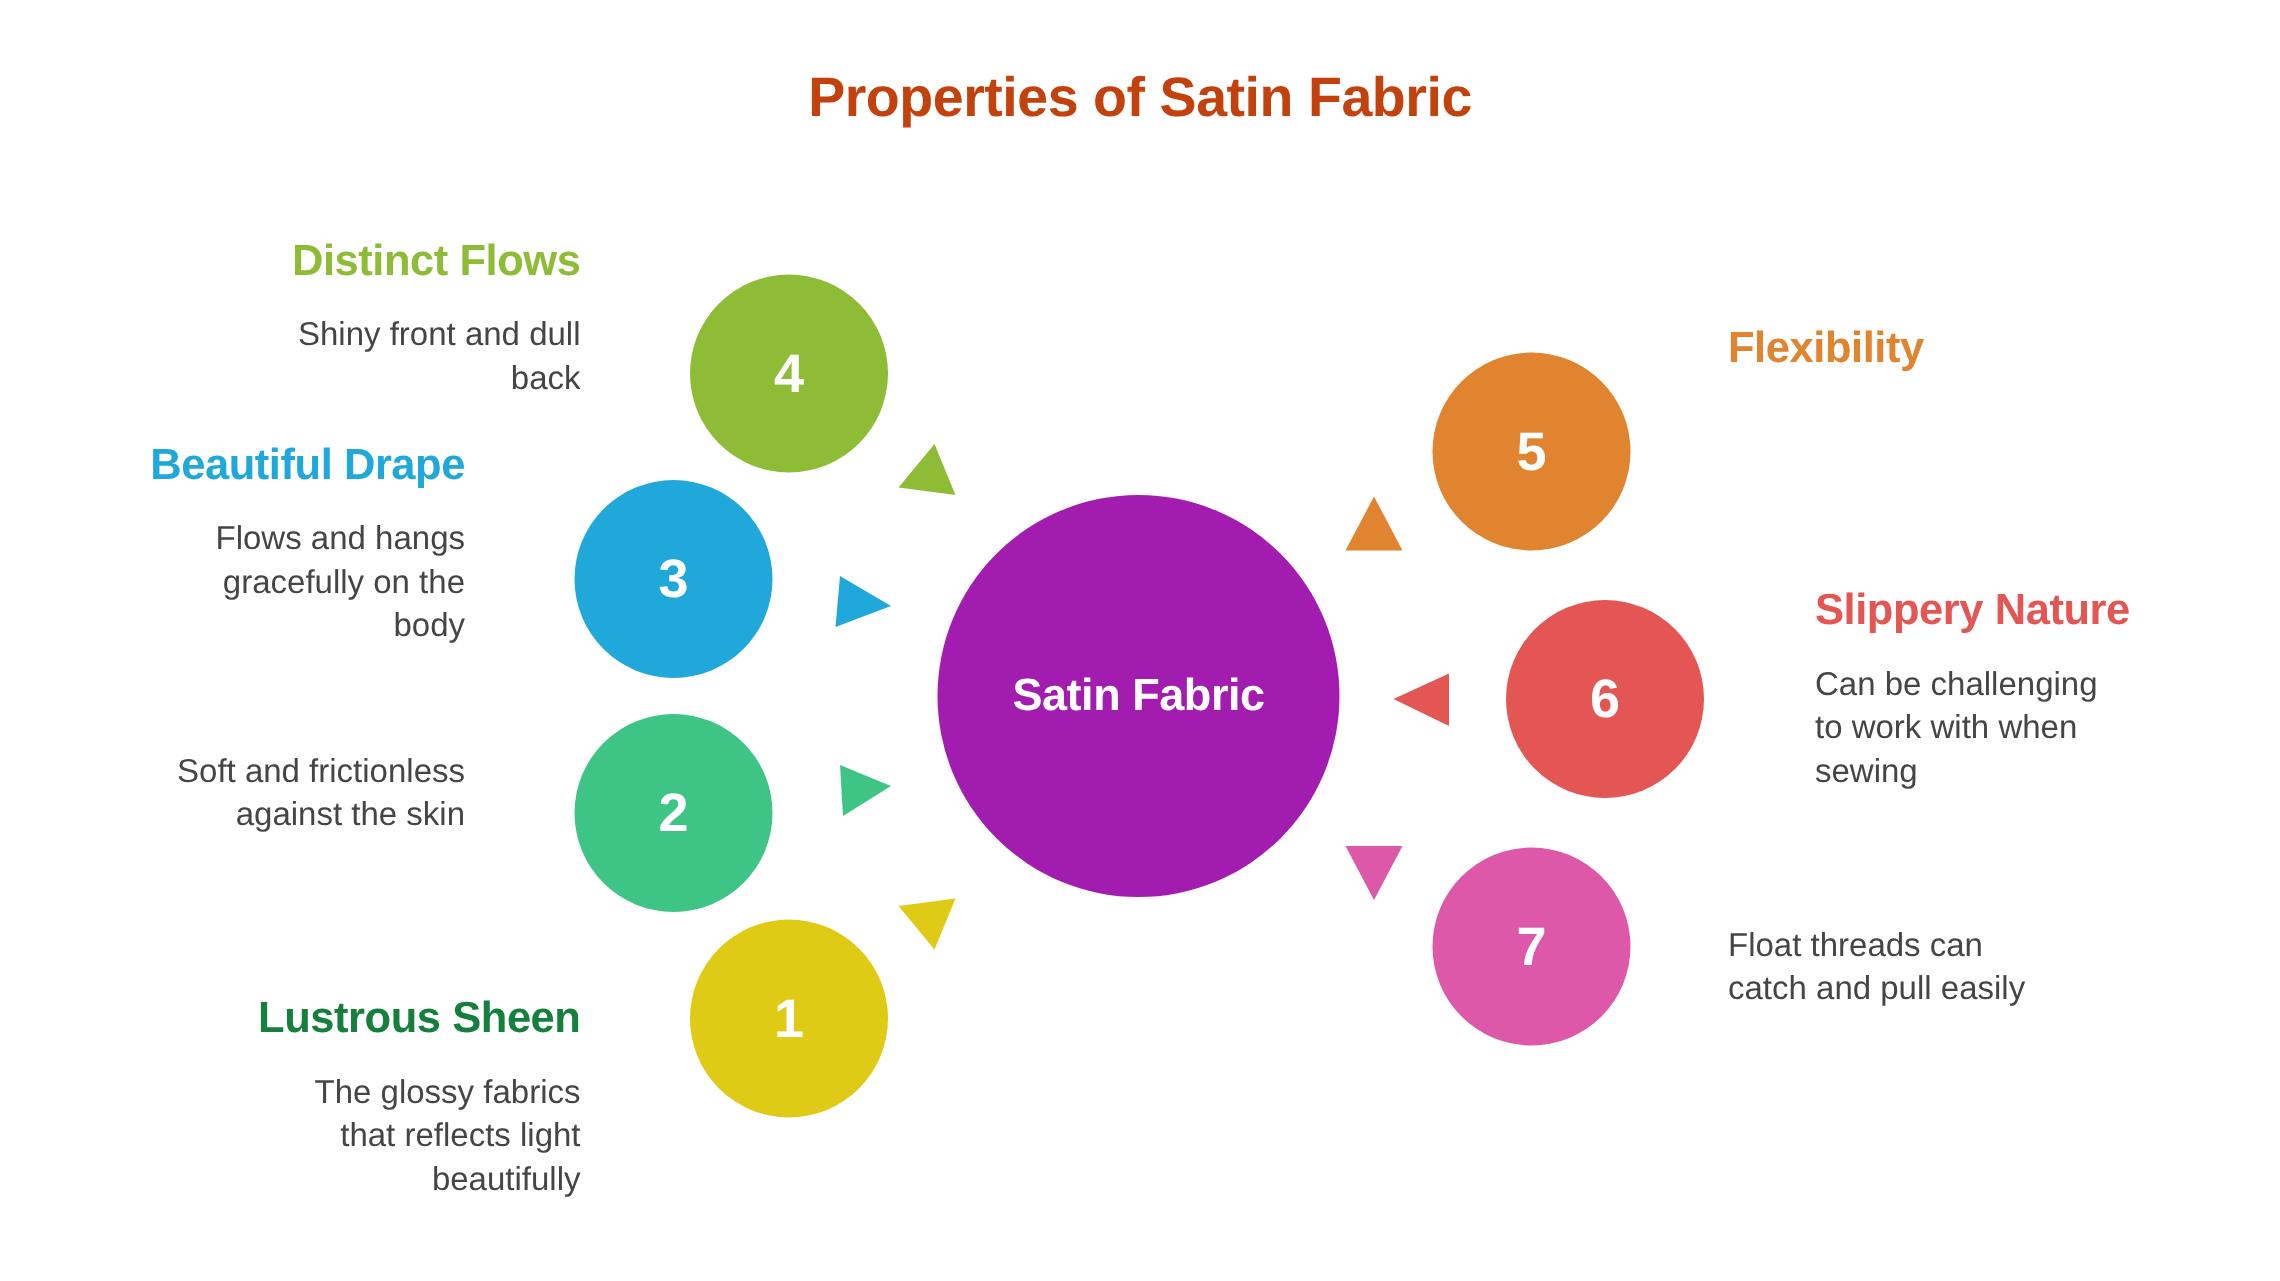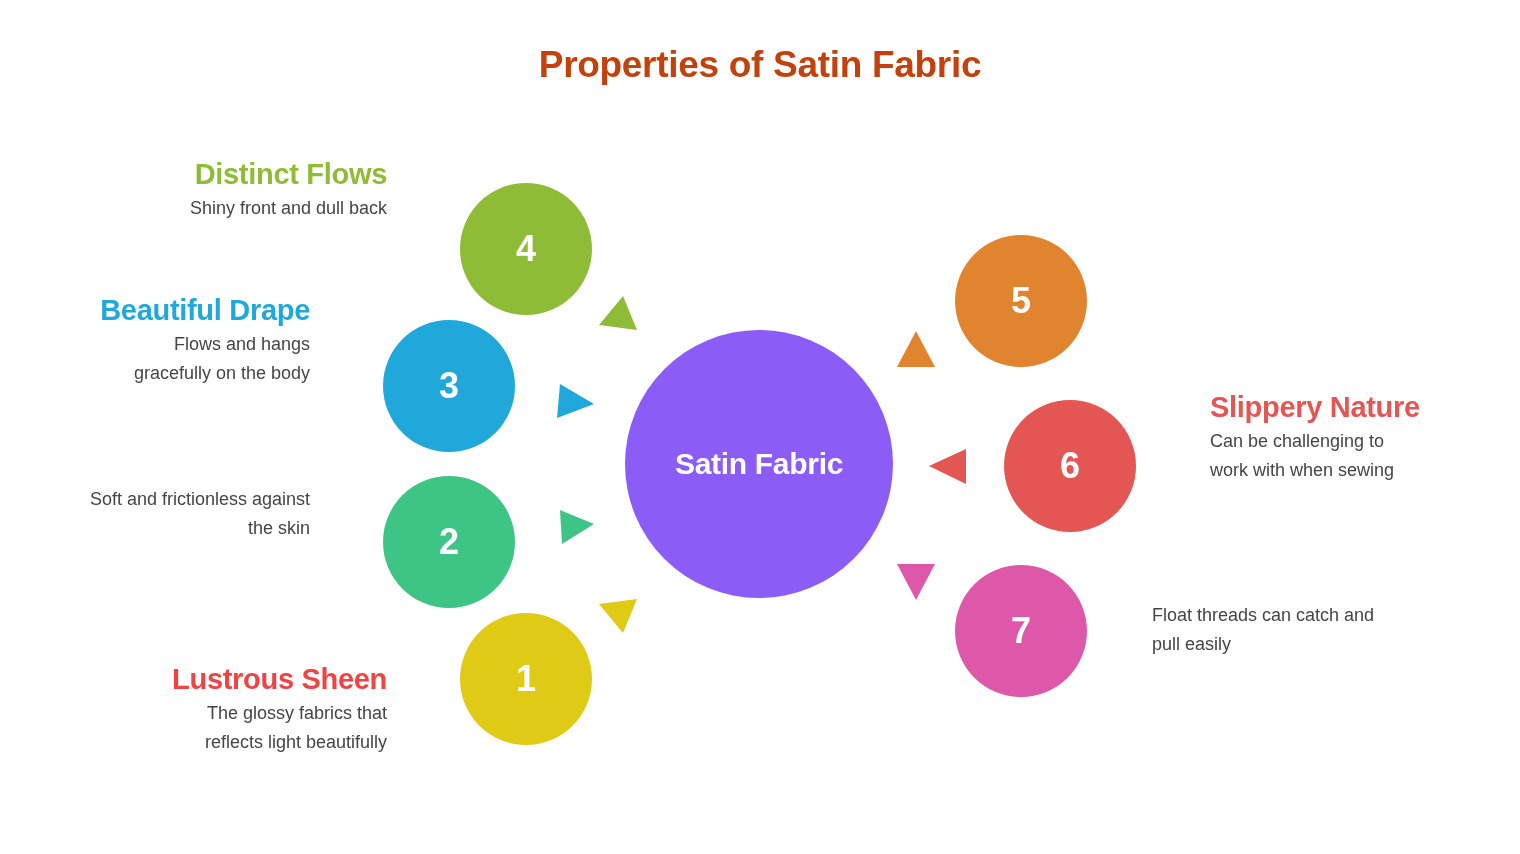--- a/index.html
+++ b/index.html
@@ -8,39 +8,39 @@
   .title { position: absolute; left: 0; top: 44px; width: 1520px; text-align: center;
            font-size: 37px; font-weight: bold; color: #c2410c; letter-spacing: -0.3px; }
   .circle { position: absolute; border-radius: 50%; display: flex; align-items: center;
             justify-content: center; color: #ffffff; font-weight: bold; }
   .num { font-size: 36px; }
   .center-label { font-size: 30px; font-weight: bold; color: #fff; letter-spacing: -0.3px; }
   .block { position: absolute; }
   .block.left { text-align: right; }
   .block.right { text-align: left; }
   .heading { font-size: 29px; font-weight: bold; line-height: 39px; letter-spacing: -0.3px; }
-  .desc { font-size: 18px; color: #454545; line-height: 29px; }
+  .desc { font-size: 22px; color: #454545; line-height: 29px; margin-top: 14px; }
   svg.tris { position: absolute; left: 0; top: 0; }
 </style>
 </head>
 <body>
 
 <div class="title">Properties of Satin Fabric</div>
 
 <svg class="tris" width="1520" height="854">
   <polygon points="623,296 637,330 599,325" fill="#8fbc37"></polygon>
   <polygon points="560,384 594,404 557,418" fill="#21a8da"></polygon>
   <polygon points="560,510 594,524 562,544" fill="#3ec485"></polygon>
   <polygon points="599,604 637,599 623,633" fill="#dfca16"></polygon>
   <polygon points="916,331 935,367 897,367" fill="#e08430"></polygon>
   <polygon points="929,466 966,449 966,484" fill="#e35654"></polygon>
   <polygon points="897,564 935,564 916,600" fill="#dd58a8"></polygon>
 </svg>
 
-<div class="circle" style="left:625px; top:330px; width:268px; height:268px; background:#8b5cf6;">
+<div class="circle" style="left:625px; top:330px; width:268px; height:268px; background:#a21caf;">
   <span class="center-label">Satin Fabric</span>
 </div>
 
 <div class="circle" style="left:460px; top:183px; width:132px; height:132px; background:#8fbc37;">
   <span class="num">4</span>
 </div>
 <div class="circle" style="left:383px; top:320px; width:132px; height:132px; background:#21a8da;">
   <span class="num">3</span>
 </div>
 <div class="circle" style="left:383px; top:476px; width:132px; height:132px; background:#3ec485;">
@@ -64,25 +64,26 @@
   <div class="desc">Shiny front and dull back</div>
 </div>
 <div class="block left" style="right:1210px; top:291px; width:240px;">
   <div class="heading" style="color:#21a8da;">Beautiful Drape</div>
   <div class="desc" style="width:200px; margin-left:auto;">Flows and hangs gracefully on the body</div>
 </div>
 <div class="block left" style="right:1210px; top:485px; width:240px;">
   <div class="desc" style="width:230px; margin-left:auto;">Soft and frictionless against the skin</div>
 </div>
 <div class="block left" style="right:1133px; top:660px; width:260px;">
-  <div class="heading" style="color:#ef4444;">Lustrous Sheen</div>
+  <div class="heading" style="color:#15803d;">Lustrous Sheen</div>
   <div class="desc" style="width:215px; margin-left:auto;">The glossy fabrics that reflects light beautifully</div>
 </div>
 
 <div class="block right" style="left:1152px; top:213px; width:240px;">
+  <div class="heading" style="color:#e08430;">Flexibility</div>
 </div>
 <div class="block right" style="left:1210px; top:388px; width:260px;">
   <div class="heading" style="color:#e35654;">Slippery Nature</div>
   <div class="desc" style="width:210px;">Can be challenging to work with when sewing</div>
 </div>
 <div class="block right" style="left:1152px; top:601px; width:260px;">
   <div class="desc" style="width:225px;">Float threads can catch and pull easily</div>
 </div>
 
 </body></html>

